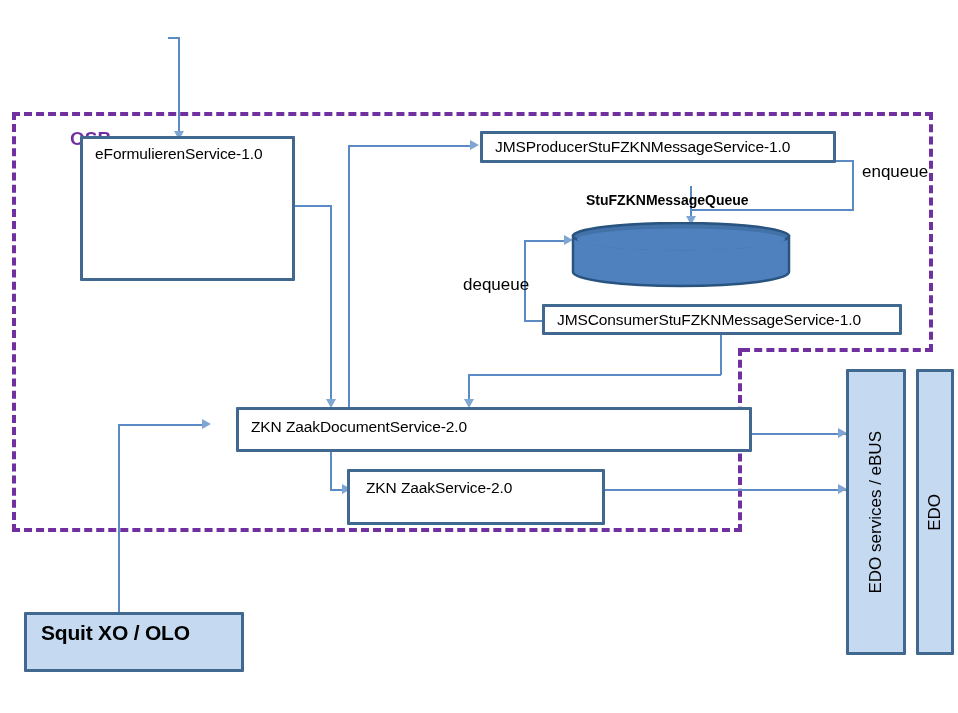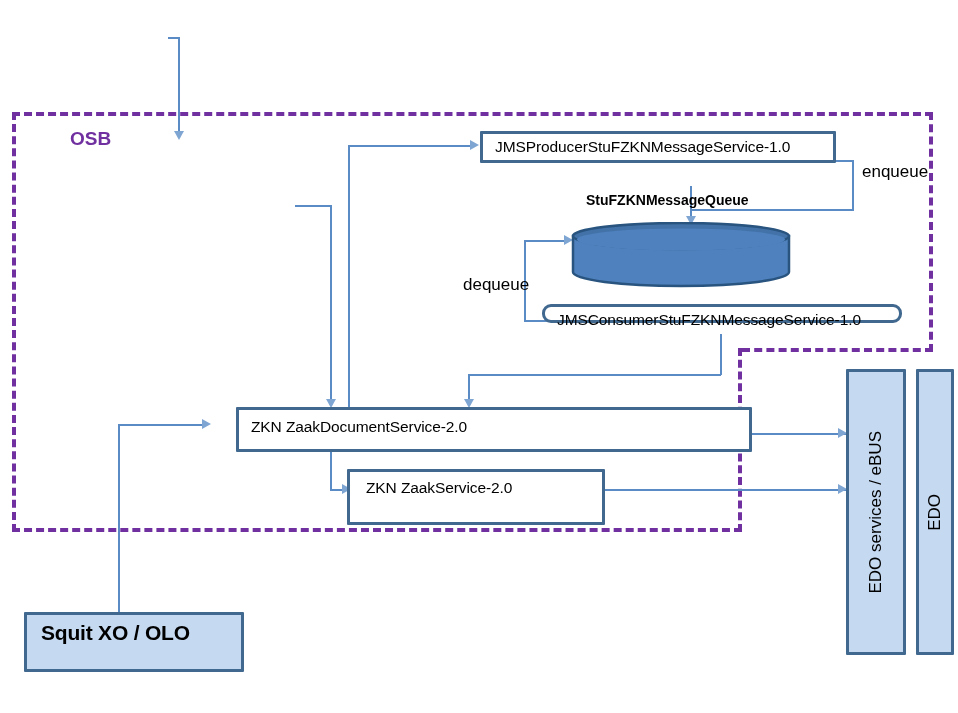--- a/index.html
+++ b/index.html
@@ -188,26 +188,29 @@
   <div class="arrow arrow-r" style="left:838px; top:428px;"></div>
 
   <div class="ln ln-h" style="left:604px; top:489px; width:242px;"></div>
   <div class="arrow arrow-r" style="left:838px; top:484px;"></div>
 
 
   <div class="node ext-box" style="left:24px; top:612px; width:220px; height:60px;">
     <span class="node-label">Squit XO / OLO</span>
   </div>
 
+  <div class="node svc-box" style="left:80px; top:136px; width:215px; height:145px;">
+    <span class="node-label">eFormulierenService-1.0</span>
+  </div>
 
   <div class="node svc-box" style="left:480px; top:131px; width:356px; height:32px;">
     <span class="node-label" style="padding-top:4px;">JMSProducerStuFZKNMessageService-1.0</span>
   </div>
 
-  <div class="node svc-box" style="left:542px; top:304px; width:360px; height:19px;border-radius:9px;">
+  <div class="node svc-box" style="left:542px; top:304px; width:360px; height:31px;">
     <span class="node-label" style="padding-top:4px;">JMSConsumerStuFZKNMessageService-1.0</span>
   </div>
 
   <div class="node svc-box" style="left:208px; top:407px; width:516px; height:45px;margin-left:28px;">
     <span class="node-label" style="padding-top:8px;">ZKN ZaakDocumentService-2.0</span>
   </div>
 
   <div class="node svc-box" style="left:347px; top:469px; width:258px; height:56px;">
     <span class="node-label" style="padding-top:7px; padding-left:16px;">ZKN ZaakService-2.0</span>
   </div>

